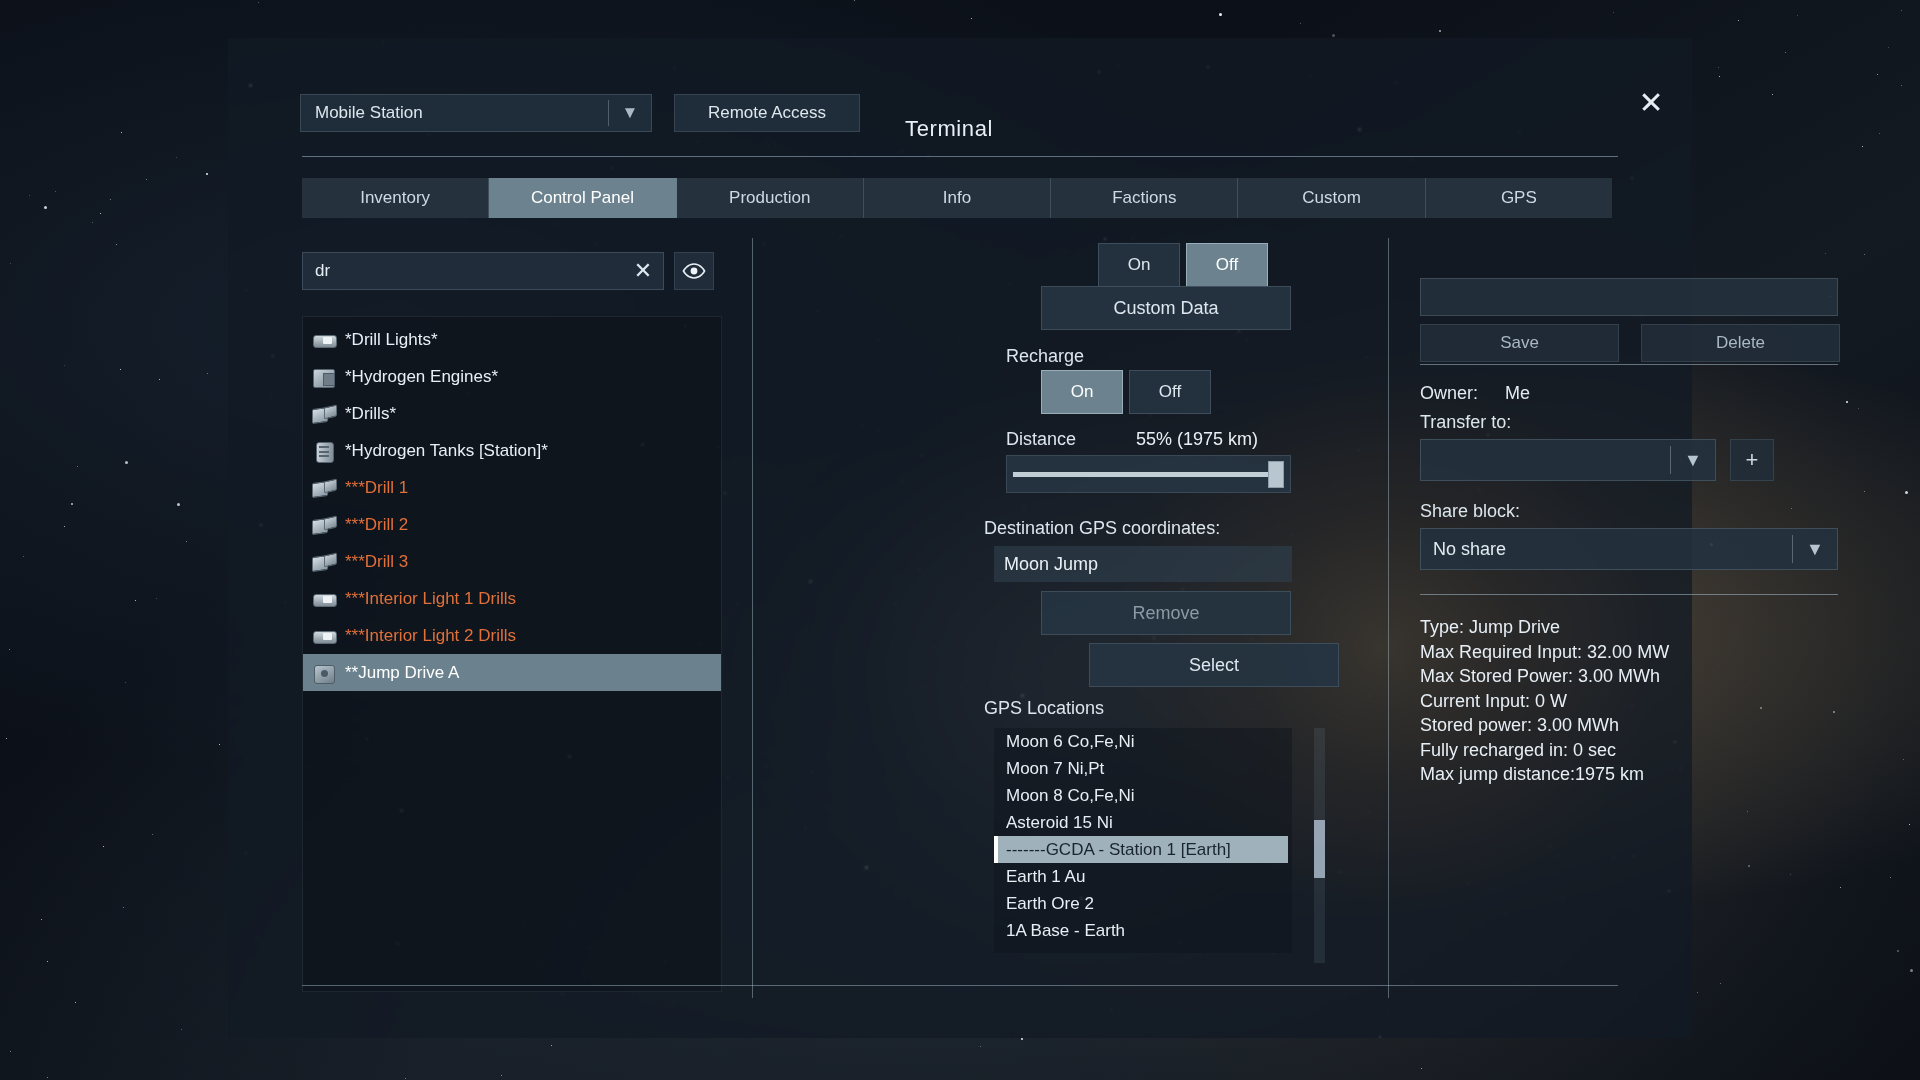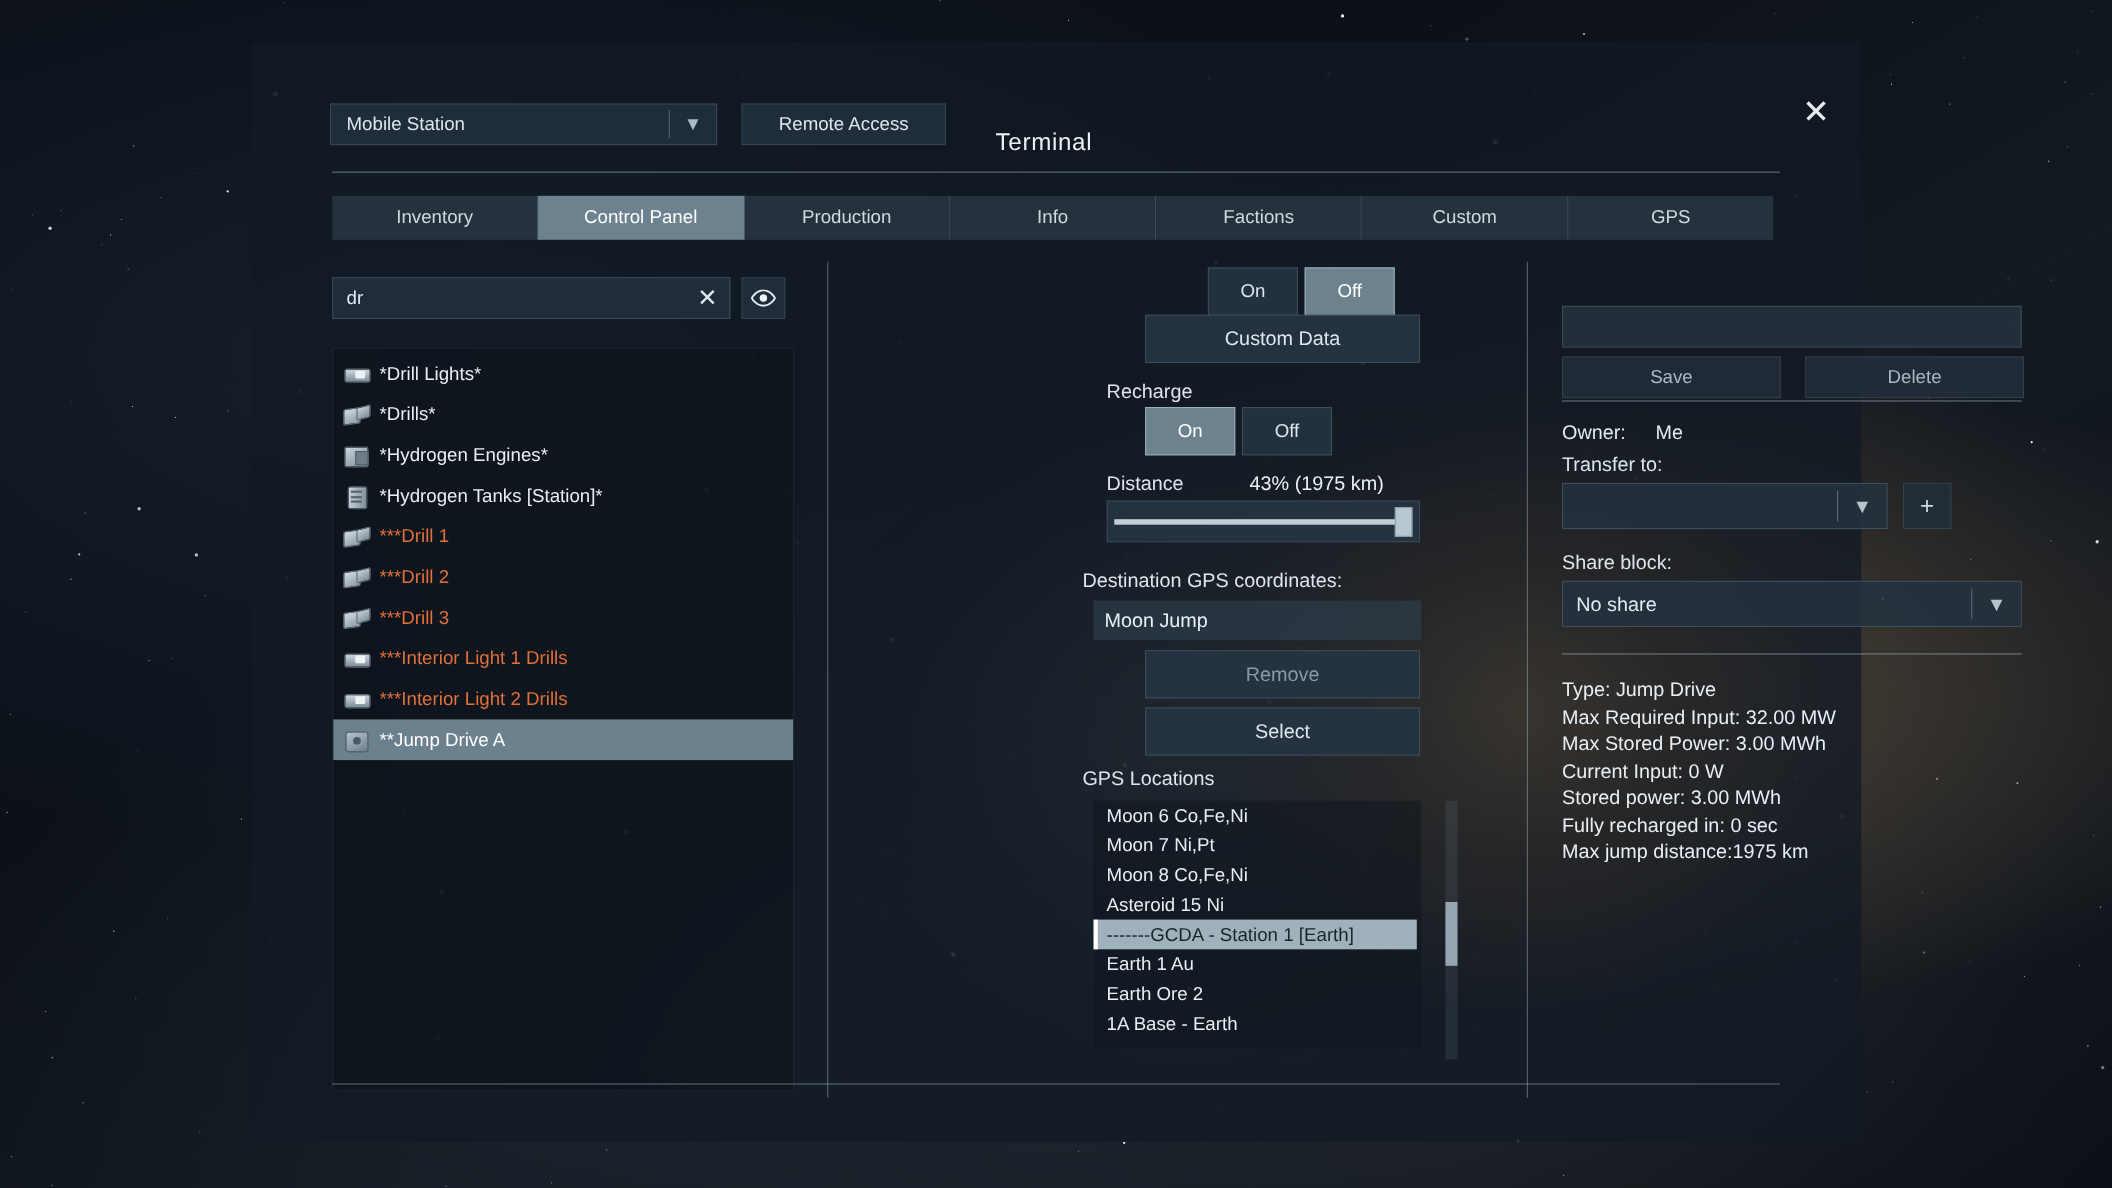--- a/index.html
+++ b/index.html
@@ -857,26 +857,26 @@
     </div>
   </div>
 
   <div id="left-panel">
     <div id="block-list">
         <div class="block-item">
           <span class="blk-ico ico-light"></span>
           <span class="name">*Drill Lights*</span>
         </div>
         <div class="block-item">
+          <span class="blk-ico ico-engine"></span>
+          <span class="name">*Hydrogen Engines*</span>
+        </div>
+        <div class="block-item">
           <span class="blk-ico ico-drill"></span>
           <span class="name">*Drills*</span>
-        </div>
-        <div class="block-item">
-          <span class="blk-ico ico-engine"></span>
-          <span class="name">*Hydrogen Engines*</span>
         </div>
         <div class="block-item">
           <span class="blk-ico ico-tank"></span>
           <span class="name">*Hydrogen Tanks [Station]*</span>
         </div>
         <div class="block-item off">
           <span class="blk-ico ico-drill"></span>
           <span class="name">***Drill 1</span>
         </div>
         <div class="block-item off">
@@ -915,33 +915,33 @@
     <div class="btn-wide" style="top:43px;">Custom Data</div>
 
     <div class="cp-label" style="left:22px; top:103px;">Recharge</div>
 
     <div class="cp-onoff-top" style="left:57px; top:127px;">
       <div class="tog on">On</div>
       <div class="tog">Off</div>
     </div>
 
     <div class="cp-label" style="left:22px; top:186px;">Distance</div>
-    <div class="cp-value" style="left:152px; top:186px;">43% (1975 km)</div>
+    <div class="cp-value" style="left:152px; top:186px;">55% (1975 km)</div>
 
     <div class="slider-track" style="top:212px;">
       <div class="slider-fill"></div>
       <div class="slider-handle"></div>
     </div>
 
     <div class="cp-label" style="left:0px; top:275px;">Destination GPS coordinates:</div>
 
     <div class="text-field" style="top:303px;">Moon Jump</div>
 
     <div class="btn-wide disabled" style="top:348px;">Remove</div>
-    <div class="btn-wide" style="top:400px;">Select</div>
+    <div class="btn-wide" style="top:400px;margin-left:48px;">Select</div>
 
     <div class="cp-label" style="left:0px; top:455px;">GPS Locations</div>
 
     <div class="gps-list-wrap" style="top:485px; height:225px;">
         <div class="gps-item">Moon 6 Co,Fe,Ni</div>
         <div class="gps-item">Moon 7 Ni,Pt</div>
         <div class="gps-item">Moon 8 Co,Fe,Ni</div>
         <div class="gps-item">Asteroid 15 Ni</div>
         <div class="gps-item selected">-------GCDA - Station 1 [Earth]</div>
         <div class="gps-item">Earth 1 Au</div>

